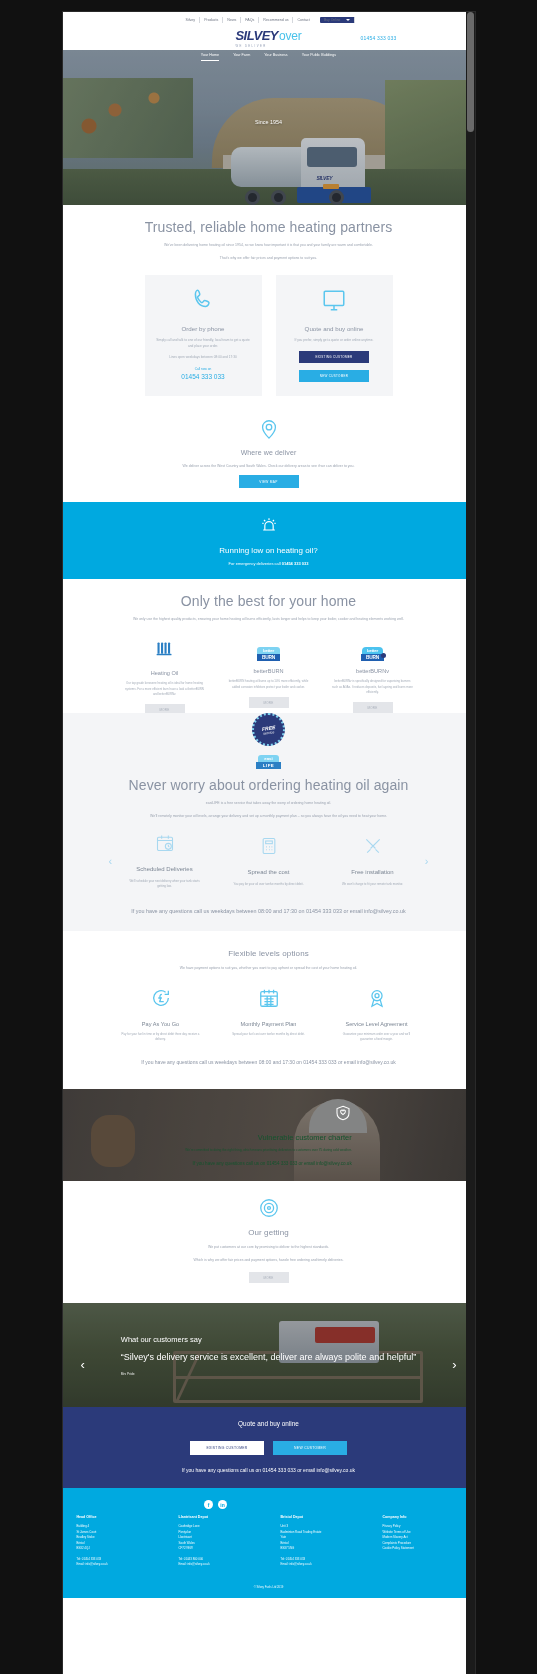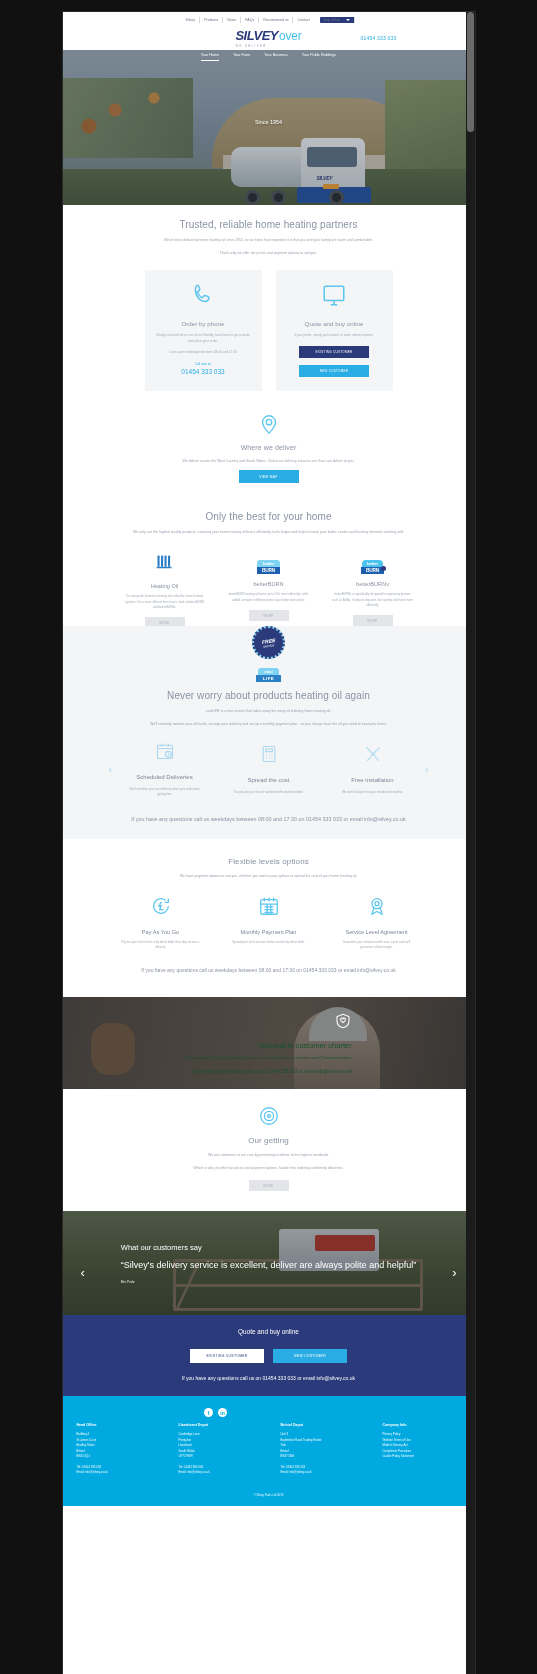--- a/index.html
+++ b/index.html
@@ -45,21 +45,21 @@
   .hero-nav{position:absolute;top:3px;left:0;right:0;display:flex;justify-content:center;gap:14px;font-size:3.7px;color:#fff;z-index:5}
   .hero-nav a{color:#fff;text-decoration:none;padding-bottom:3px}
   .hero-nav a.active{border-bottom:1px solid #fff}
   .hero-text{position:absolute;left:0;right:0;top:64px;text-align:center;z-index:5;color:#fff}
   .hero-title{font-size:13.5px;font-weight:300;letter-spacing:.2px;text-shadow:0 1px 3px rgba(0,0,0,.35)}
   .hero-sub{font-size:5.4px;margin-top:5px;font-weight:300;text-shadow:0 1px 2px rgba(0,0,0,.35)}
 
   
   .section{padding:14px 30px;text-align:center;background:#fff}
   .section.grey{background:#f4f5f7}
-  .h2{font-size:10px;color:#8a93a3;font-weight:300;letter-spacing:.1px}
+  .h2{font-size:14px;color:#8a93a3;font-weight:300;letter-spacing:.1px}
   .p{font-size:3.5px;color:#9aa2af;line-height:1.75;margin-top:7px;max-width:300px;margin-left:auto;margin-right:auto}
   .p2{margin-top:7px}
 
   
   .cards{display:flex;justify-content:center;gap:14px;margin-top:14px}
   .card{width:117px;background:#f4f5f7;padding:12px 10px 14px;text-align:center}
   .card-title{font-size:6.2px;color:#8a93a3;font-weight:300;margin-top:8px}
   .card-p{font-size:3.2px;color:#a3abb7;line-height:1.7;margin-top:6px}
   .card-call{font-size:3.2px;color:#29ade4;margin-top:6px}
   .card-phone{font-size:6.5px;color:#29ade4;margin-top:2px;font-weight:300}
@@ -257,20 +257,27 @@
       <svg width="22" height="22" viewBox="0 0 24 24" class="ico">
         <path d="M12 22s7-7.2 7-12a7 7 0 10-14 0c0 4.8 7 12 7 12z"></path>
           <circle cx="12" cy="10" r="3"></circle>
       </svg>
       <div class="h2" style="font-size:7px;margin-top:5px">Where we deliver</div>
       <div class="p" style="max-width:320px">We deliver across the West Country and South Wales. Check our delivery areas to see if we can deliver to you.</div>
       <a class="btn btn-wide">VIEW MAP</a>
     </div>
   </div>
 
+  <div class="emergency">
+    <svg width="20" height="20" viewBox="0 0 24 24" class="ico-w">
+      <path d="M7 18h10v-5a5 5 0 00-10 0v5zM5 18h14M12 4v2M6 6l1.5 1.5M18 6l-1.5 1.5M4 10h1.5M18.5 10H20"></path>
+    </svg>
+    <h3>Running low on heating oil?</h3>
+    <p><span>For emergency deliveries call </span><b>01454 333 033</b></p>
+  </div>
 
   <div class="section">
     <div class="h2">Only the best for your home</div>
     <div class="p" style="max-width:330px">We only use the highest quality products, ensuring your home heating oil burns efficiently, lasts longer and helps to keep your boiler, cooker and heating elements working well.</div>
     <div class="prods">
       <div class="prod">
         <svg width="21" height="21" viewBox="0 0 24 24" style="fill:#2b7fc4">
           <rect x="4" y="5" width="2.4" height="13" rx="1"></rect>
             <rect x="8" y="5" width="2.4" height="13" rx="1"></rect>
           <rect x="12" y="5" width="2.4" height="13" rx="1"></rect>
@@ -305,21 +312,21 @@
 
   <div class="section grey" style="padding-top:0;position:relative">
     <div class="free-badge" style="margin-top:-16px">
       <span class="f1">FREE</span>
       <span class="f2">service</span>
     </div>
     <div class="easilife">
       <span class="el-top">easi</span>
       <span class="el-bot">LIFE</span>
     </div>
-    <div class="h2" style="margin-top:8px">Never worry about products heating oil again</div>
+    <div class="h2" style="margin-top:8px">Never worry about ordering heating oil again</div>
     <div class="p">easiLIFE is a free service that takes away the worry of ordering home heating oil.</div>
     <div class="p p2" style="max-width:340px">We'll remotely monitor your oil levels, arrange your delivery and set up a monthly payment plan – so you always have the oil you need to heat your home.</div>
 
     <div class="carousel">
       <span class="carousel-arrow left">‹</span>
       <div class="feat">
         <svg width="20" height="20" viewBox="0 0 24 24" class="ico-lt">
           <rect x="3" y="5" width="18" height="16" rx="1.5"></rect>
             <path d="M3 9h18M8 3v4M16 3v4"></path>
             <circle cx="16" cy="16" r="3.6"></circle>

